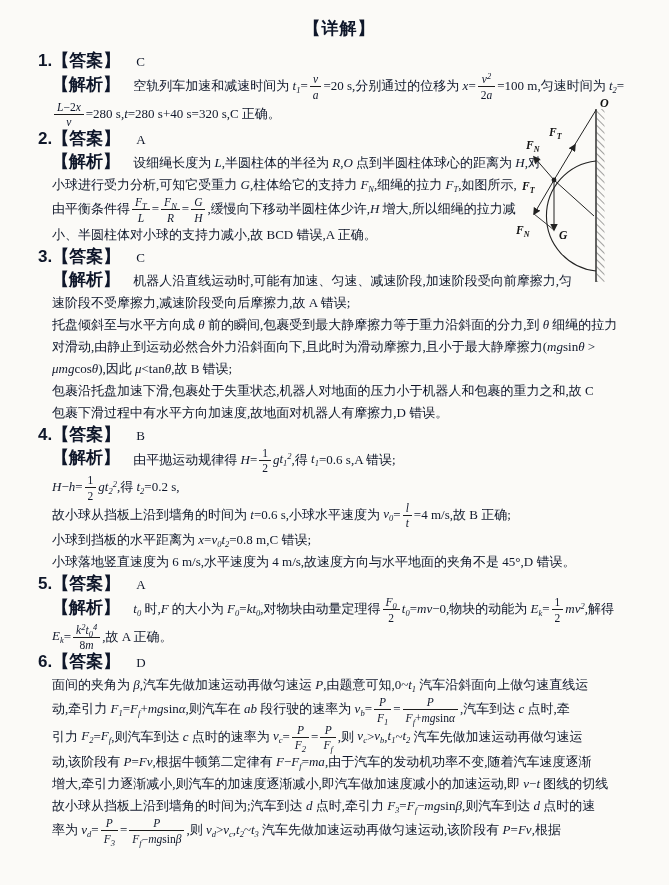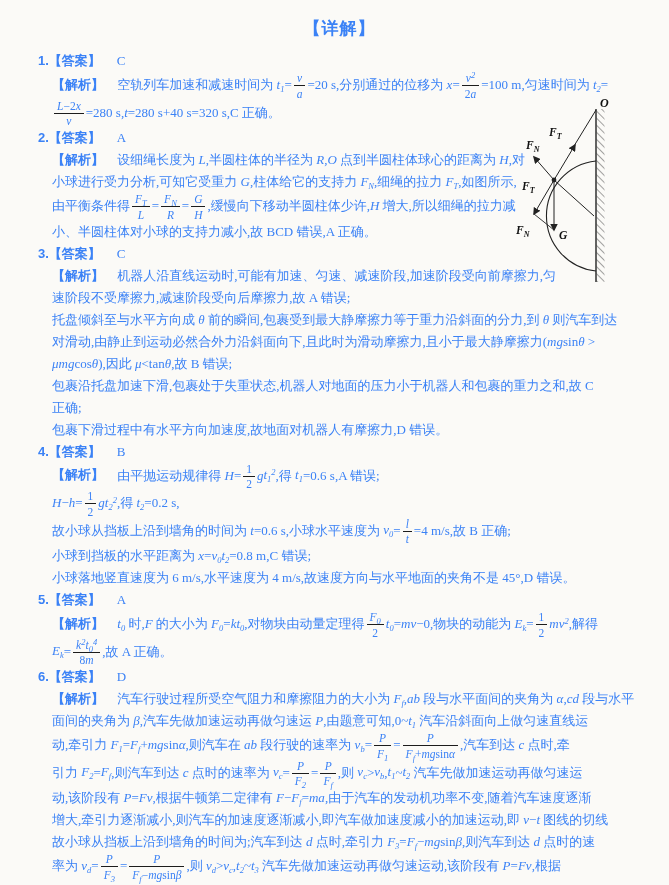--- a/index.html
+++ b/index.html
@@ -1,33 +1,33 @@
 <!DOCTYPE html>
 <html><head>
 <meta charset="utf-8">
 <style>
   html,body{margin:0;padding:0;background:#d8d8d8;}
   .page{
     position:relative;width:669px;height:885px;margin:0 auto;
-    background:#fbfaf7;color:#3b82f6;overflow:hidden;
+    background:#fbfaf7;color:#0f172a;overflow:hidden;
     font-family:"Liberation Serif","DejaVu Serif",serif;
     font-size:13px;
   }
   .content{padding:13px 28px 0 38px;}
   .doc-title{
     text-align:center;font-weight:bold;font-size:17px;
     font-family:"Liberation Sans","DejaVu Sans",sans-serif;
     margin:4px 0 10px 0;letter-spacing:1px;
   }
   .item{margin:0;}
   .ans-line{line-height:22px;white-space:nowrap;}
   .bold{
     font-weight:bold;
     font-family:"Liberation Sans","DejaVu Sans",sans-serif;
-    font-size:13px;
+    font-size:17px;
   }
   .ans-letter{margin-left:16px;font-family:"Liberation Serif",serif;}
   .para{margin-left:14px;line-height:22px;white-space:nowrap;}
   .para .bold{margin-right:10px;}
   
   .frac{display:inline-block;text-align:center;vertical-align:-9px;margin:0 2px;line-height:1;}
   .frac .num{display:block;padding:0 3px 1px 3px;border-bottom:1px solid #1c1c1c;font-size:11.5px;line-height:12px;}
   .frac .den{display:block;padding:1.5px 3px 0 3px;font-size:11.5px;line-height:12px;}
   .var{font-style:italic;}
   .para sub,.para sup,.frac sub,.frac sup{font-size:8.5px;line-height:0;}
@@ -62,25 +62,24 @@
       <div class="para"><span>由平衡条件得</span><span class="frac"><span class="num"><span class="var">F<sub>T</sub></span></span><span class="den"><span class="var">L</span></span></span><span>=</span><span class="frac"><span class="num"><span class="var">F<sub>N</sub></span></span><span class="den"><span class="var">R</span></span></span><span>=</span><span class="frac"><span class="num"><span class="var">G</span></span><span class="den"><span class="var">H</span></span></span><span>,缓慢向下移动半圆柱体少许,</span><span class="var">H</span><span> 增大,所以细绳的拉力减</span></div>
       <div class="para"><span>小、半圆柱体对小球的支持力减小,故 BCD 错误,A 正确。</span></div>
     </div>
 
     <div class="item">
       <div class="ans-line">
         <span class="bold">3.【答案】</span><span class="ans-letter">C</span>
       </div>
       <div class="para"><span class="bold">【解析】</span><span> 机器人沿直线运动时,可能有加速、匀速、减速阶段,加速阶段受向前摩擦力,匀</span></div>
       <div class="para"><span>速阶段不受摩擦力,减速阶段受向后摩擦力,故 A 错误;</span></div>
-      <div class="para"><span>托盘倾斜至与水平方向成 </span><span class="var">θ</span><span> 前的瞬间,包裹受到最大静摩擦力等于重力沿斜面的分力,到 </span><span class="var">θ</span><span> 则汽车到达</span></div>
+      <div class="para"><span>托盘倾斜至与水平方向成 </span><span class="var">θ</span><span> 前的瞬间,包裹受到最大静摩擦力等于重力沿斜面的分力,到 </span><span class="var">θ</span><span> 细绳的拉力</span></div>
       <div class="para"><span>对滑动,由静止到运动必然合外力沿斜面向下,且此时为滑动摩擦力,且小于最大静摩擦力(</span><span class="var">mg</span><span>sin</span><span class="var">θ</span><span> &gt;</span></div>
       <div class="para"><span class="var">μmg</span><span>cos</span><span class="var">θ</span><span>),因此 </span><span class="var">μ</span><span>&lt;tan</span><span class="var">θ</span><span>,故 B 错误;</span></div>
       <div class="para"><span>包裹沿托盘加速下滑,包裹处于失重状态,机器人对地面的压力小于机器人和包裹的重力之和,故 C</span></div>
-      <div class="para"><span>正确;</span></div>
       <div class="para"><span>包裹下滑过程中有水平方向加速度,故地面对机器人有摩擦力,D 错误。</span></div>
     </div>
 
     <div class="item">
       <div class="ans-line">
         <span class="bold">4.【答案】</span><span class="ans-letter">B</span>
       </div>
       <div class="para"><span class="bold">【解析】</span><span> 由平抛运动规律得 </span><span class="var">H</span><span>=</span><span class="frac"><span class="num"><span>1</span></span><span class="den"><span>2</span></span></span><span class="var">g</span><span class="var">t<sub>1</sub><sup>2</sup></span><span>,得 </span><span class="var">t<sub>1</sub></span><span>=0.6 s,A 错误;</span></div>
       <div class="para"><span class="var">H</span><span>−</span><span class="var">h</span><span>=</span><span class="frac"><span class="num"><span>1</span></span><span class="den"><span>2</span></span></span><span class="var">g</span><span class="var">t<sub>2</sub><sup>2</sup></span><span>,得 </span><span class="var">t<sub>2</sub></span><span>=0.2 s,</span></div>
       <div class="para"><span>故小球从挡板上沿到墙角的时间为 </span><span class="var">t</span><span>=0.6 s,小球水平速度为 </span><span class="var">v<sub>0</sub></span><span>=</span><span class="frac"><span class="num"><span class="var">l</span></span><span class="den"><span class="var">t</span></span></span><span>=4 m/s,故 B 正确;</span></div>
@@ -93,21 +92,20 @@
         <span class="bold">5.【答案】</span><span class="ans-letter">A</span>
       </div>
       <div class="para"><span class="bold">【解析】</span><span> </span><span class="var">t<sub>0</sub></span><span> 时,</span><span class="var">F</span><span> 的大小为 </span><span class="var">F<sub>0</sub></span><span>=</span><span class="var">kt<sub>0</sub></span><span>,对物块由动量定理得</span><span class="frac"><span class="num"><span class="var">F<sub>0</sub></span></span><span class="den"><span>2</span></span></span><span class="var">t<sub>0</sub></span><span>=</span><span class="var">mv</span><span>−0,物块的动能为 </span><span class="var">E<sub>k</sub></span><span>=</span><span class="frac"><span class="num"><span>1</span></span><span class="den"><span>2</span></span></span><span class="var">mv<sup>2</sup></span><span>,解得</span></div>
       <div class="para"><span class="var">E<sub>k</sub></span><span>=</span><span class="frac"><span class="num"><span class="var">k<sup>2</sup></span><span class="var">t<sub>0</sub><sup>4</sup></span></span><span class="den"><span>8</span><span class="var">m</span></span></span><span>,故 A 正确。</span></div>
     </div>
 
     <div class="item">
       <div class="ans-line">
         <span class="bold">6.【答案】</span><span class="ans-letter">D</span>
       </div>
-      <div class="para"><span class="bold">【解析】</span><span> 汽车行驶过程所受空气阻力和摩擦阻力的大小为 </span><span class="var">F<sub>f</sub></span><span>,</span><span class="var">ab</span><span> 段与水平面间的夹角为 </span><span class="var">α</span><span>,</span><span class="var">cd</span><span> 段与水平</span></div>
       <div class="para"><span>面间的夹角为 </span><span class="var">β</span><span>,汽车先做加速运动再做匀速运 </span><span class="var">P</span><span>,由题意可知,0~</span><span class="var">t<sub>1</sub></span><span> 汽车沿斜面向上做匀速直线运</span></div>
       <div class="para"><span>动,牵引力 </span><span class="var">F<sub>1</sub></span><span>=</span><span class="var">F<sub>f</sub></span><span>+</span><span class="var">mg</span><span>sin</span><span class="var">α</span><span>,则汽车在 </span><span class="var">ab</span><span> 段行驶的速率为 </span><span class="var">v<sub>b</sub></span><span>=</span><span class="frac"><span class="num"><span class="var">P</span></span><span class="den"><span class="var">F<sub>1</sub></span></span></span><span>=</span><span class="frac"><span class="num"><span class="var">P</span></span><span class="den"><span class="var">F<sub>f</sub></span><span>+</span><span class="var">mg</span><span>sin</span><span class="var">α</span></span></span><span>,汽车到达 </span><span class="var">c</span><span> 点时,牵</span></div>
       <div class="para"><span>引力 </span><span class="var">F<sub>2</sub></span><span>=</span><span class="var">F<sub>f</sub></span><span>,则汽车到达 </span><span class="var">c</span><span> 点时的速率为 </span><span class="var">v<sub>c</sub></span><span>=</span><span class="frac"><span class="num"><span class="var">P</span></span><span class="den"><span class="var">F<sub>2</sub></span></span></span><span>=</span><span class="frac"><span class="num"><span class="var">P</span></span><span class="den"><span class="var">F<sub>f</sub></span></span></span><span>,则 </span><span class="var">v<sub>c</sub></span><span>&gt;</span><span class="var">v<sub>b</sub></span><span>,</span><span class="var">t<sub>1</sub></span><span>~</span><span class="var">t<sub>2</sub></span><span> 汽车先做加速运动再做匀速运</span></div>
       <div class="para"><span>动,该阶段有 </span><span class="var">P</span><span>=</span><span class="var">Fv</span><span>,根据牛顿第二定律有 </span><span class="var">F</span><span>−</span><span class="var">F<sub>f</sub></span><span>=</span><span class="var">ma</span><span>,由于汽车的发动机功率不变,随着汽车速度逐渐</span></div>
       <div class="para"><span>增大,牵引力逐渐减小,则汽车的加速度逐渐减小,即汽车做加速度减小的加速运动,即 </span><span class="var">v</span><span>−</span><span class="var">t</span><span> 图线的切线</span></div>
       <div class="para"><span>故小球从挡板上沿到墙角的时间为;汽车到达 </span><span class="var">d</span><span> 点时,牵引力 </span><span class="var">F<sub>3</sub></span><span>=</span><span class="var">F<sub>f</sub></span><span>−</span><span class="var">mg</span><span>sin</span><span class="var">β</span><span>,则汽车到达 </span><span class="var">d</span><span> 点时的速</span></div>
       <div class="para"><span>率为 </span><span class="var">v<sub>d</sub></span><span>=</span><span class="frac"><span class="num"><span class="var">P</span></span><span class="den"><span class="var">F<sub>3</sub></span></span></span><span>=</span><span class="frac"><span class="num"><span class="var">P</span></span><span class="den"><span class="var">F<sub>f</sub></span><span>−</span><span class="var">mg</span><span>sin</span><span class="var">β</span></span></span><span>,则 </span><span class="var">v<sub>d</sub></span><span>&gt;</span><span class="var">v<sub>c</sub></span><span>,</span><span class="var">t<sub>2</sub></span><span>~</span><span class="var">t<sub>3</sub></span><span> 汽车先做加速运动再做匀速运动,该阶段有 </span><span class="var">P</span><span>=</span><span class="var">Fv</span><span>,根据</span></div>
     </div>
 
   </div>

